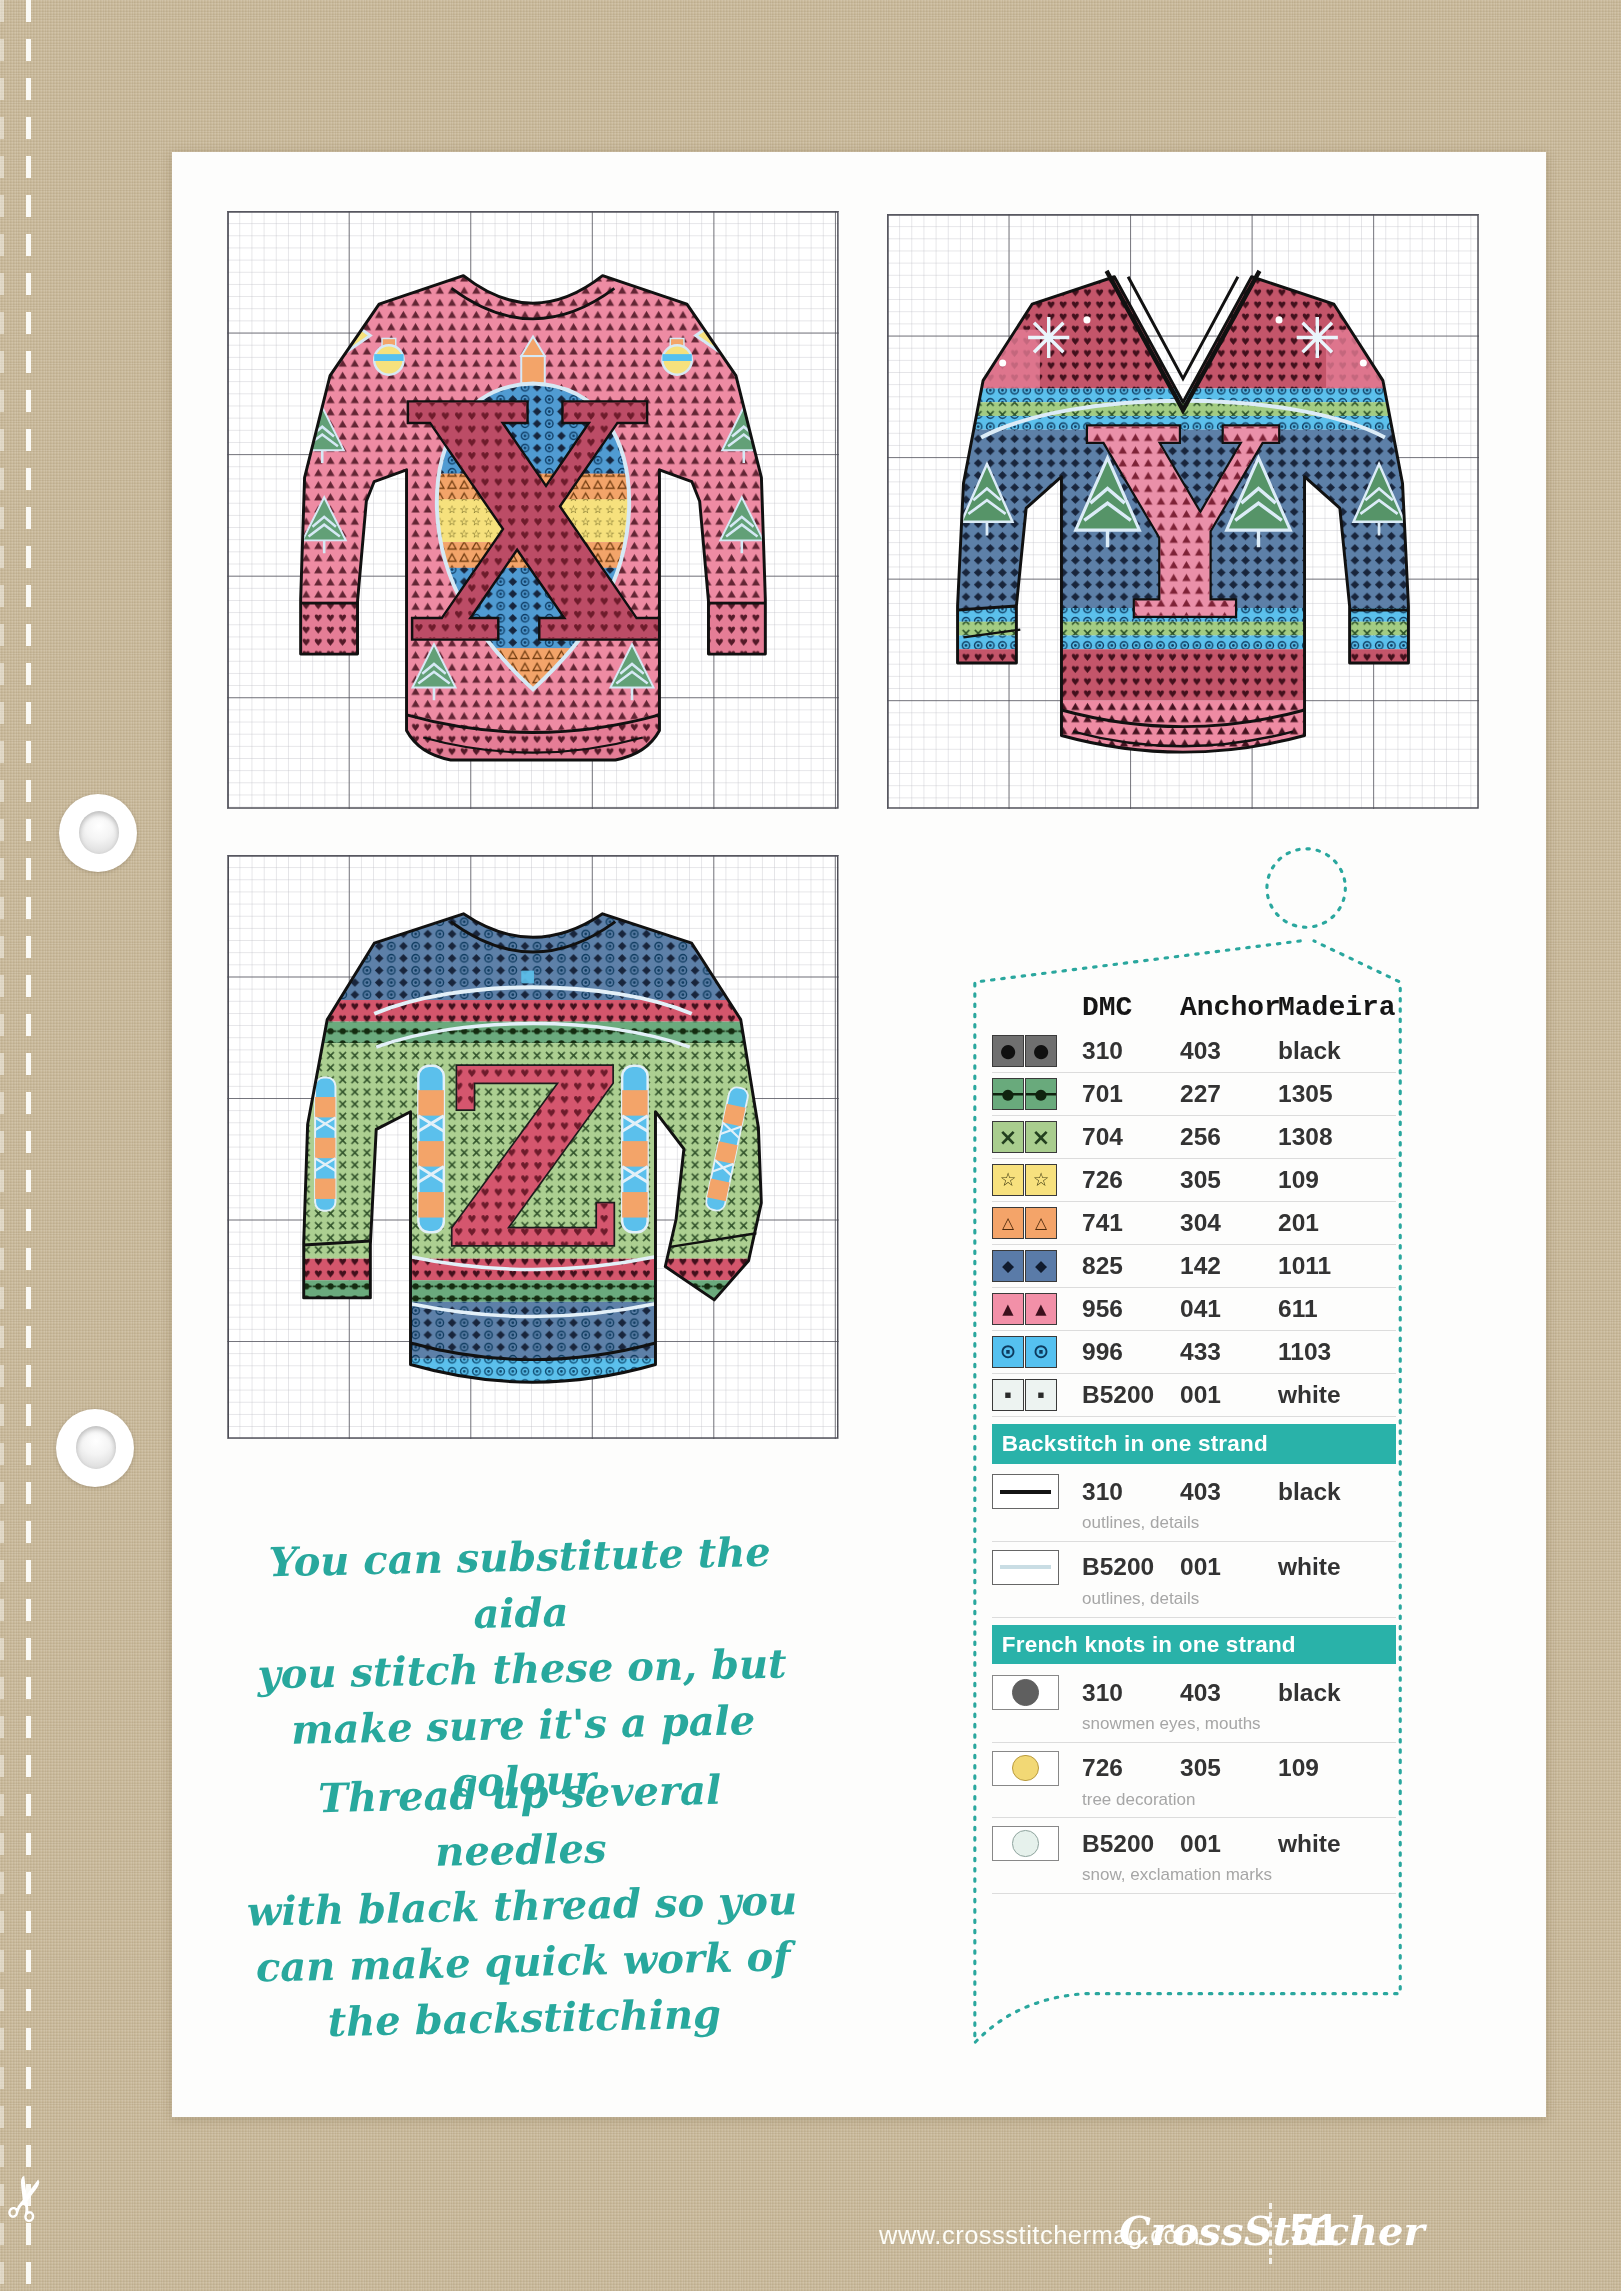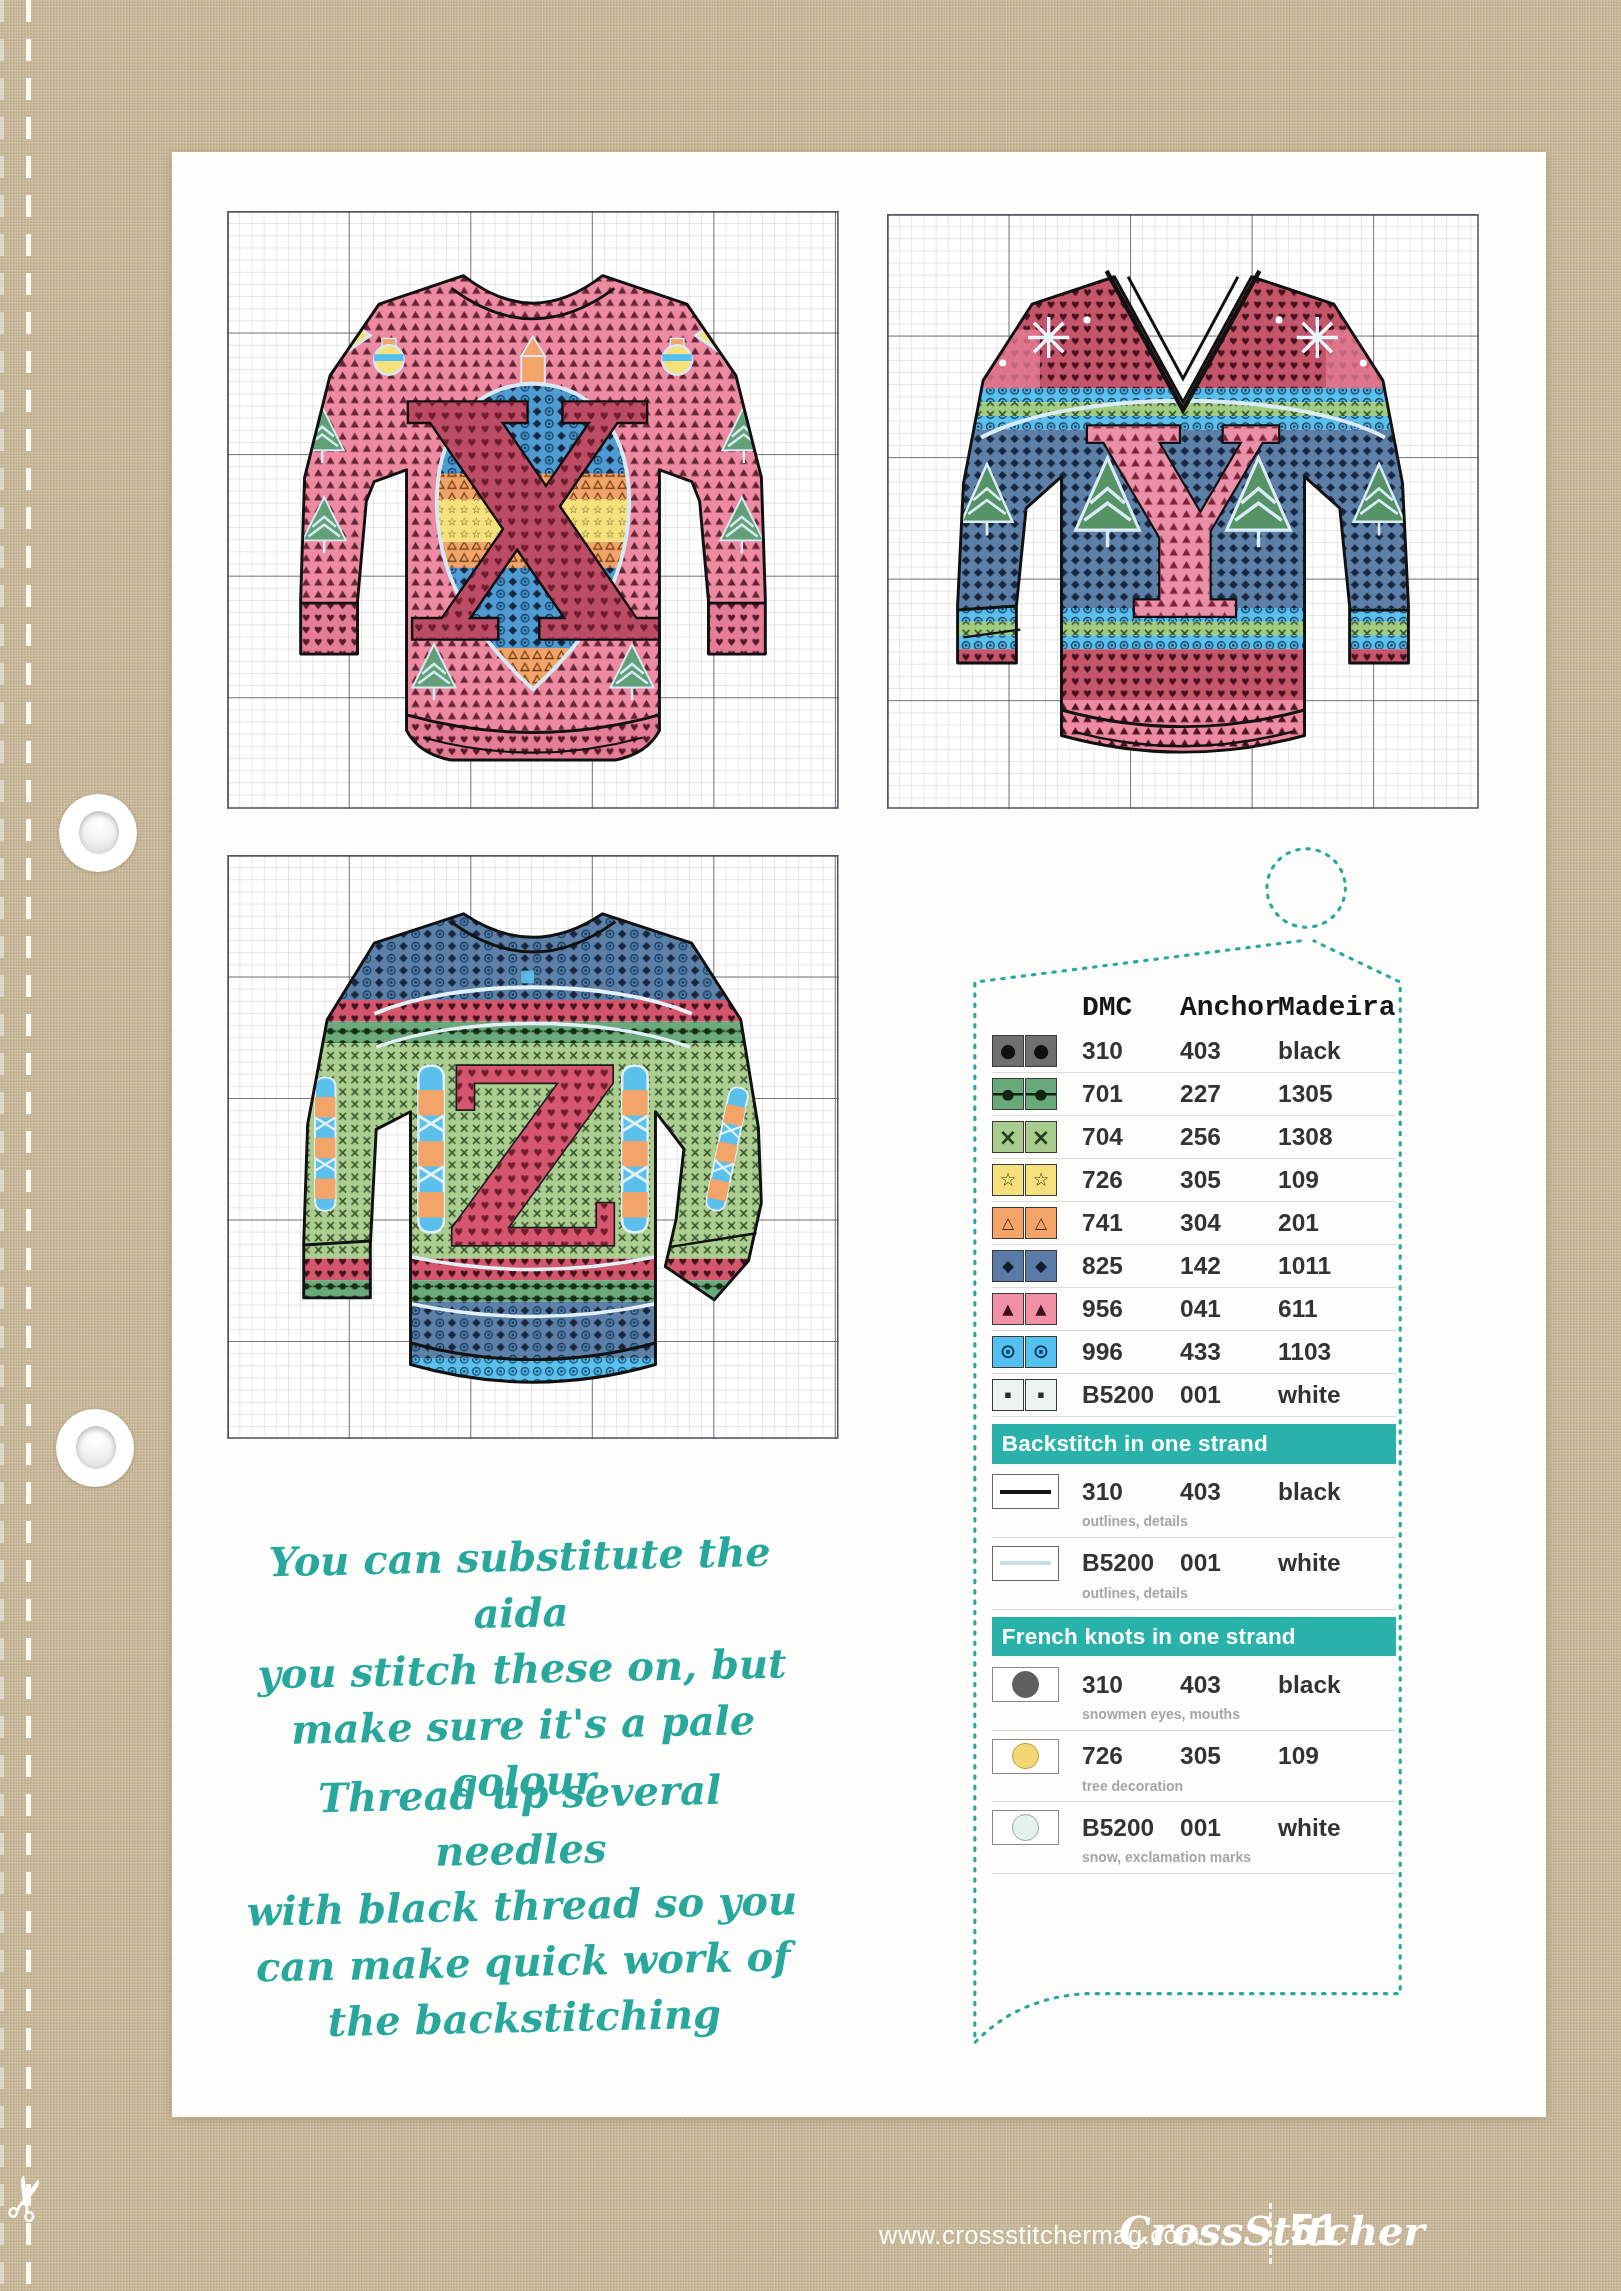--- a/index.html
+++ b/index.html
@@ -41,21 +41,21 @@
   .g-x::before{content:"×";font-weight:700;font-size:22.5px}
   .g-star::before{content:"☆";font-size:18.6px}
   .g-trio::before{content:"△";font-size:15.7px}
   .g-dia::before{content:"◆";font-size:15.7px}
   .g-tri::before{content:"▲";font-size:14.7px}
   .g-odot::before{content:"⊙";font-size:19.6px;font-weight:700}
   .g-sq::before{content:"▪";font-size:10.8px}
   .krow2{border-bottom:1.5px solid #dcdcdc;padding:7.8px 0 5.9px;}
   .krow2 .main{display:grid;grid-template-columns:90px 98px 98px 1fr;align-items:center;
     font-size:24.5px;font-weight:700;color:#333;}
-  .kcap{margin:3.9px 0 2px 90px;color:#a6a6a6;font-size:14px;font-weight:700;}
+  .kcap{margin:3.9px 0 2px 90px;color:#a6a6a6;font-size:17px;font-weight:400;}
   .bsw{width:65px;height:33px;border:1.6px solid #666;display:flex;align-items:center;background:#fff}
   .bsw i{display:block;width:51px;height:3.9px;margin:0 auto}
   .fsw{width:65px;height:33px;border:1.6px solid #888;display:flex;align-items:center;justify-content:center;background:#fff}
   .fsw i{display:block;width:24.5px;height:24.5px;border-radius:50%;border:1.6px solid currentColor}
   
   .tip{position:absolute;left:233px;width:578px;text-align:center;color:#28a89d;
     font-family:"DejaVu Serif","Liberation Serif",serif;font-style:italic;font-weight:700;
     font-size:40px;line-height:56px;transform:rotate(-1.2deg);}
   .tip1{top:1529px}
   .tip2{top:1766px}

